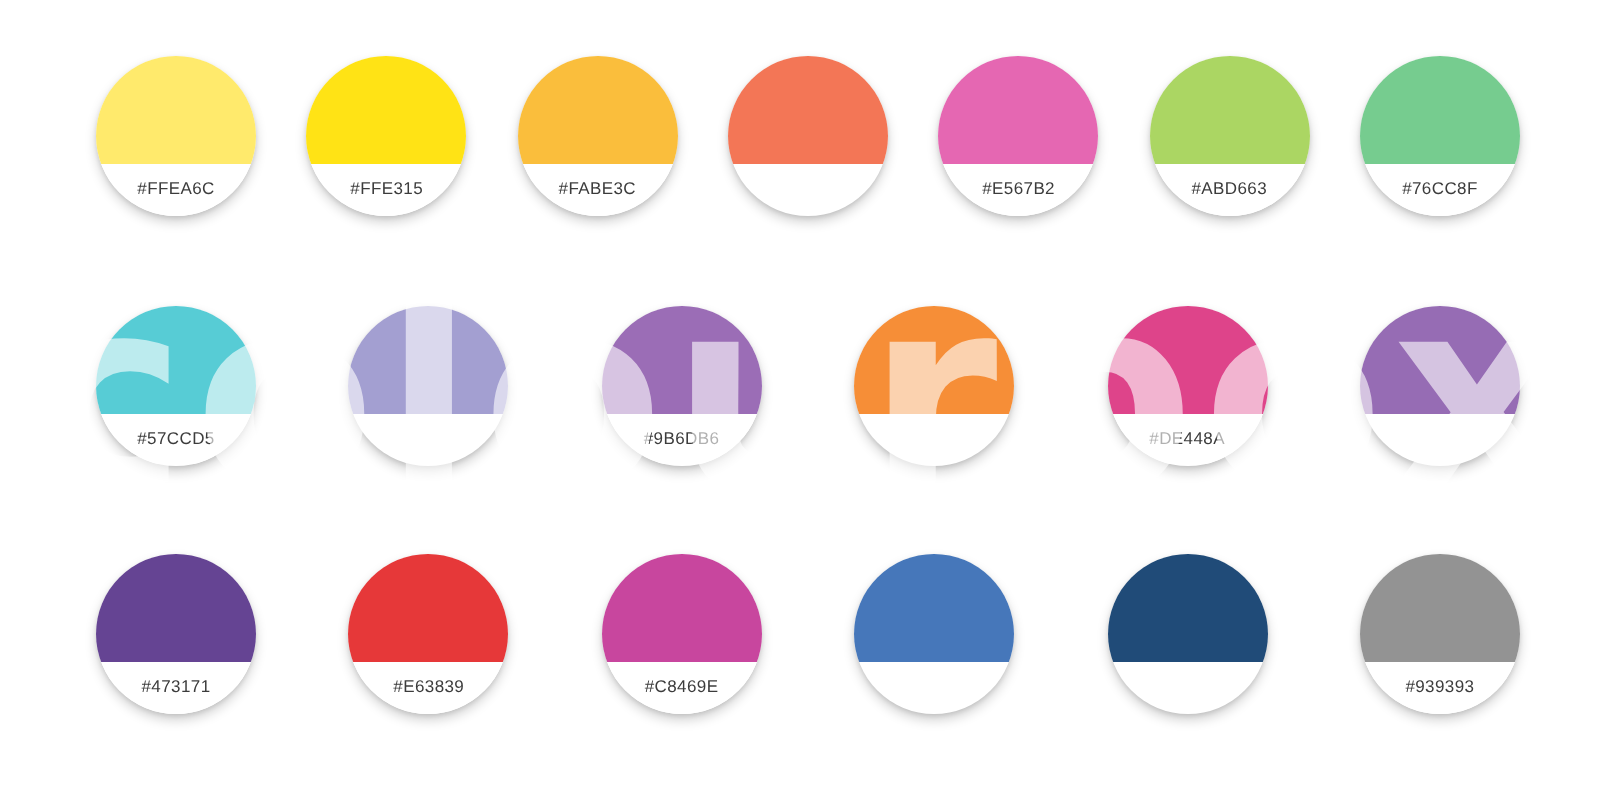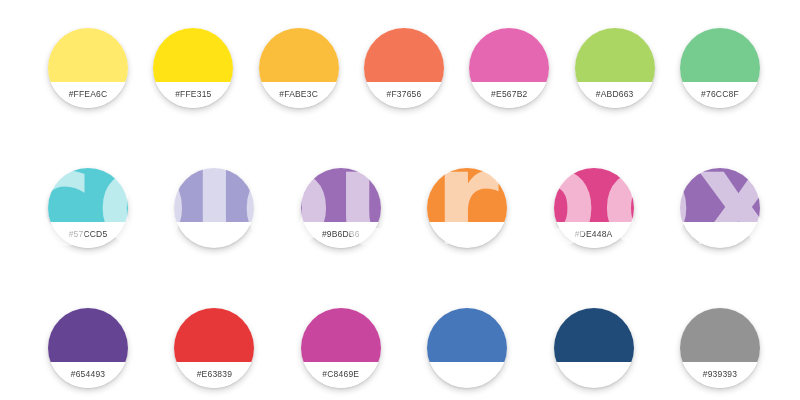--- a/index.html
+++ b/index.html
@@ -46,21 +46,21 @@
   }
 
   
   .swatch-grid {
     position: absolute;
     left: 0;
     top: 0;
     width: 800px;
     height: 400px;
     box-sizing: border-box;
-    padding: 28px 40px 12px 48px;
+    padding: 28px 40px 43px 48px;
     display: flex;
     flex-direction: column;
     justify-content: space-between;
     z-index: 2;
   }
   .swatch-row {
     display: flex;
     flex-direction: row;
     justify-content: space-between;
     height: 80px;
@@ -126,23 +126,20 @@
         </div>
       </div>
       <div class="swatch">
         <div class="swatch-color" style="background-color: rgb(250, 190, 60);"></div>
         <div class="swatch-label-band">
           <span class="swatch-label">#FABE3C</span>
         </div>
       </div>
       <div class="swatch">
         <div class="swatch-color" style="background-color: rgb(243, 118, 86);"></div>
-        <div class="swatch-label-band">
-          <span class="swatch-label">#F37656</span>
-        </div>
       </div>
       <div class="swatch">
         <div class="swatch-color" style="background-color: rgb(229, 103, 178);"></div>
         <div class="swatch-label-band">
           <span class="swatch-label">#E567B2</span>
         </div>
       </div>
       <div class="swatch">
         <div class="swatch-color" style="background-color: rgb(171, 214, 99);"></div>
         <div class="swatch-label-band">
@@ -184,21 +181,21 @@
       </div>
       <div class="swatch">
         <div class="swatch-color" style="background-color: rgb(150, 108, 180);"></div>
       </div>
     </div>
 
     <div class="swatch-row">
       <div class="swatch">
         <div class="swatch-color" style="background-color: rgb(101, 68, 147);"></div>
         <div class="swatch-label-band">
-          <span class="swatch-label">#654493</span>
+          <span class="swatch-label">#473171</span>
         </div>
       </div>
       <div class="swatch">
         <div class="swatch-color" style="background-color: rgb(230, 56, 57);"></div>
         <div class="swatch-label-band">
           <span class="swatch-label">#E63839</span>
         </div>
       </div>
       <div class="swatch">
         <div class="swatch-color" style="background-color: rgb(200, 70, 158);"></div>

